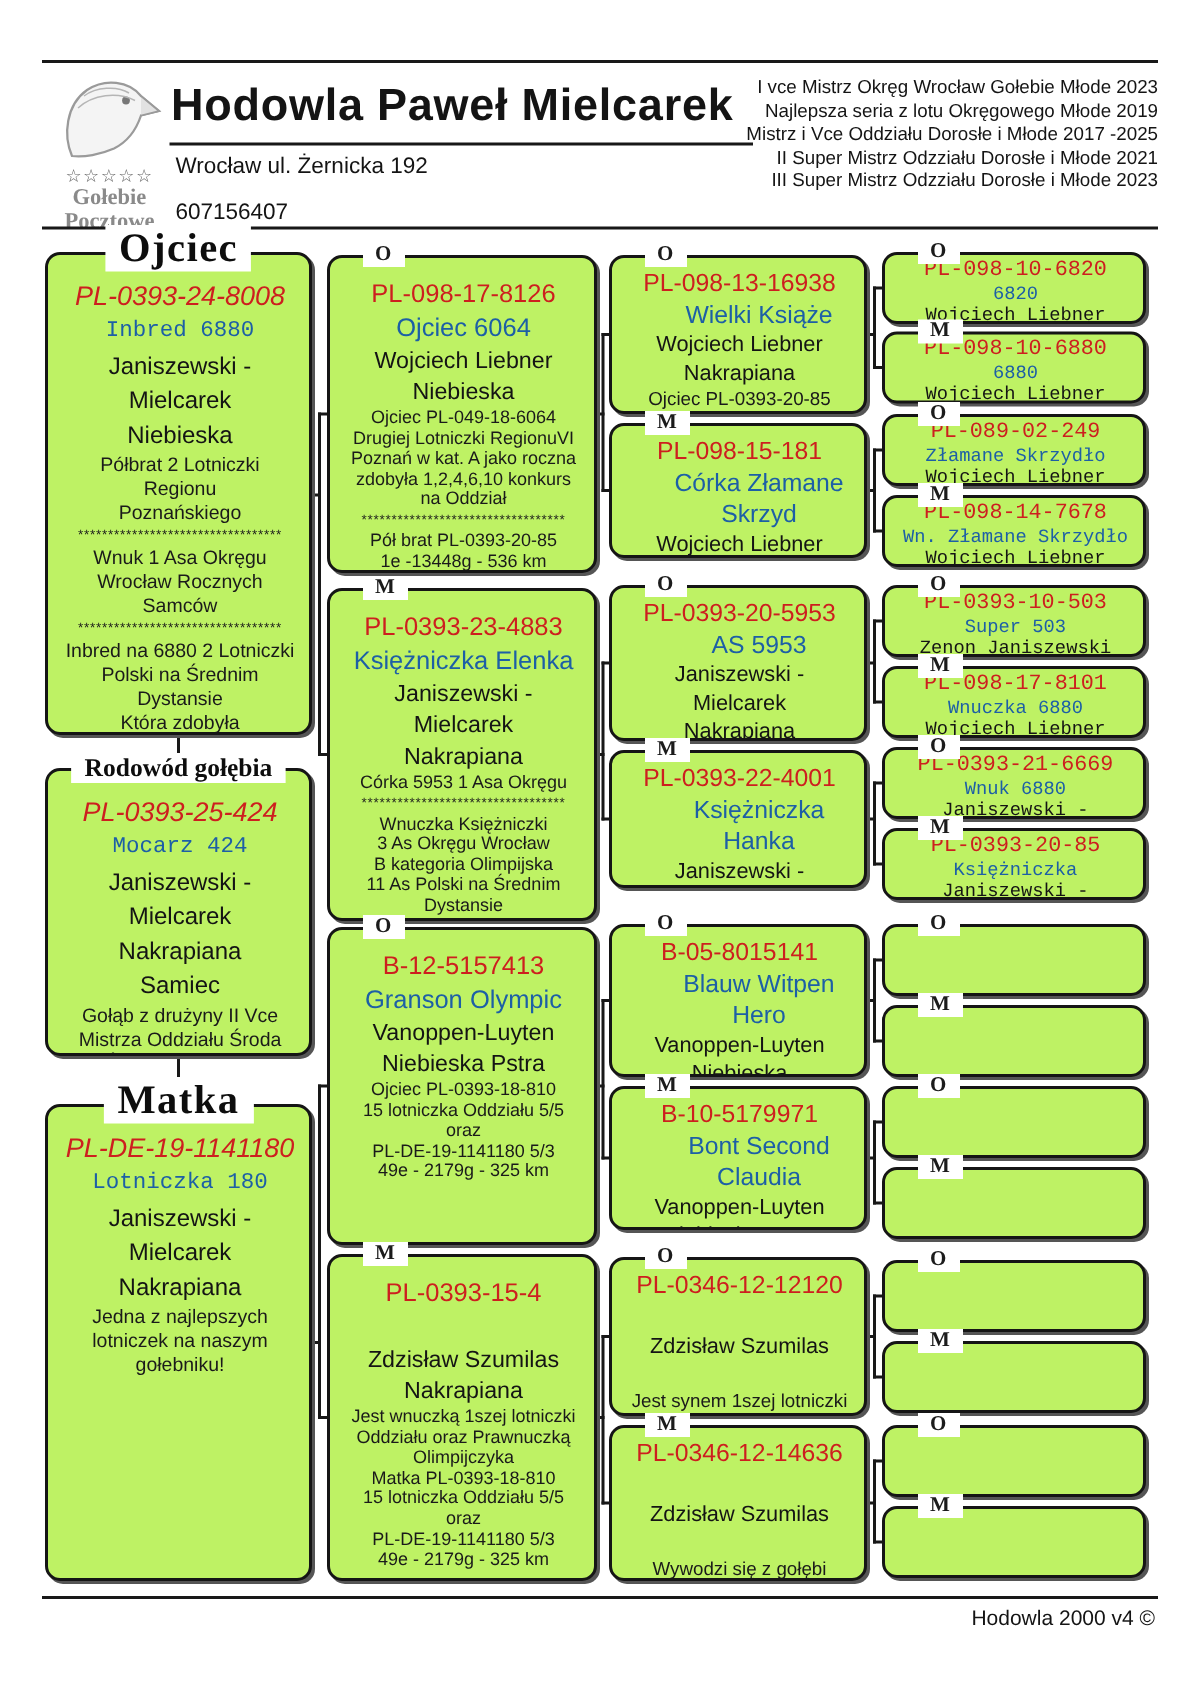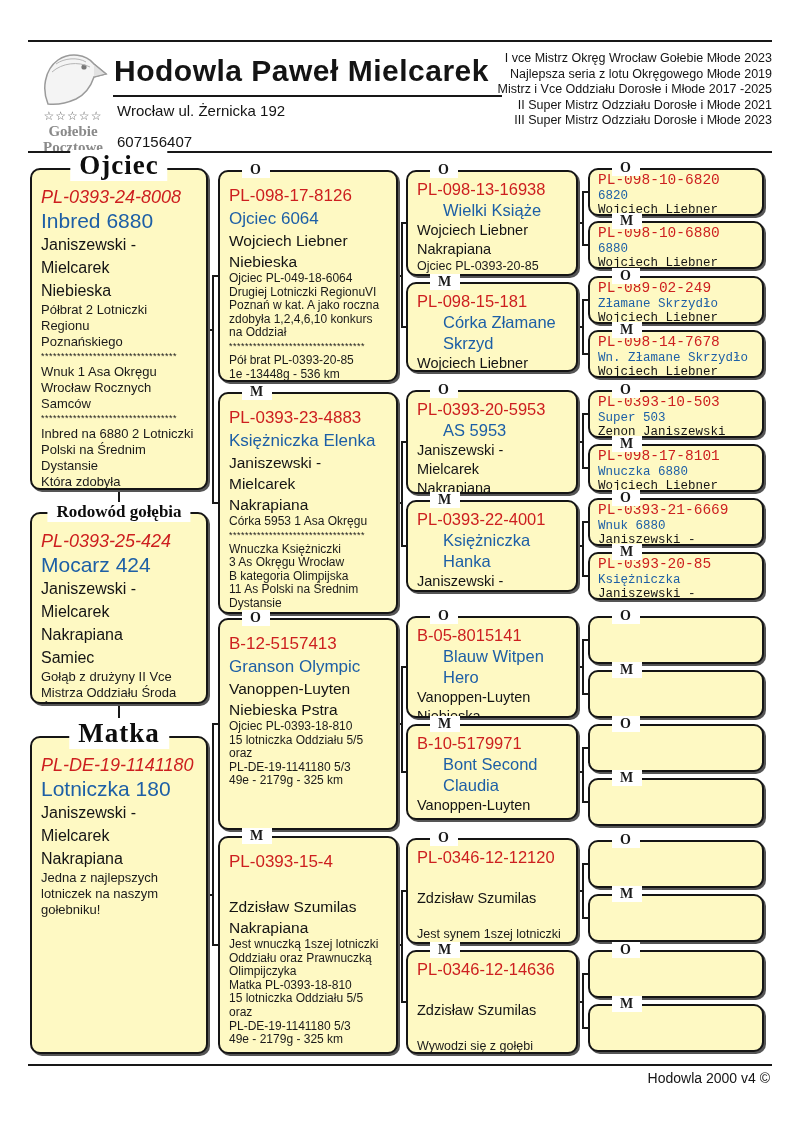--- a/index.html
+++ b/index.html
@@ -16,41 +16,41 @@
   .logo .lname { font-family:"Liberation Serif", serif; font-weight:bold;
                  font-size:15px; line-height:16px; color:#8a8a8a; }
   .title { position:absolute; left:114px; top:54px; font-size:30px; font-weight:bold;
            letter-spacing:0.5px; white-space:nowrap; }
   .addr  { position:absolute; left:117px; top:102px; font-size:15px; }
   .phone { position:absolute; left:117px; top:133px; font-size:15px; }
   .ach   { position:absolute; right:28px; top:51px; width:340px; text-align:right;
            font-size:12.5px; line-height:15.6px; }
 
   
-  .box { position:absolute; z-index:2; background:#fef9c3; border:2px solid #151515;
-         border-radius:10px; box-shadow:2px 2px 0 #555; }
+  .box { position:absolute; z-index:2; background:#bef264; border:2px solid #151515;
+         border-radius:10px; box-shadow:2px 2px 0 #555;text-align:center; }
   .box-label { position:absolute; top:-10px; left:22px; background:#fff; padding:0 8px;
                font-family:"Liberation Serif", serif; font-weight:bold; font-size:14px;
                letter-spacing:1px; color:#1b1b1b; z-index:3; }
   .box-title { position:absolute; left:50%; transform:translateX(-50%); background:#fff;
                padding:0 9px; font-family:"Liberation Serif", serif; font-weight:bold;
                white-space:nowrap; color:#0d0d0d; z-index:3; }
   .t-big   { top:-20px; font-size:27px; letter-spacing:1px; }
   .t-small { top:-12px; font-size:17px; }
   .inner { padding:12px 7px 3px 9px; height:100%; overflow:hidden; }
   .g1 .inner { padding-top:15px; }
   .g4 .inner { padding:2px 6px 2px 8px;font-family:Liberation Mono, monospace; }
   .ring  { color:var(--red); }
   .pname { color:var(--blue); }
   .note  { color:#1a1a1a; }
   .sep { font-size:9px !important; line-height:9px !important; letter-spacing:0.5px;
          white-space:nowrap; overflow:hidden; margin:2px 0 3px; }
 
   .g1 .ring  { font-size:18px; line-height:24px;font-style:italic; }
-  .g1 .pname { font-size:21px; line-height:24px; min-height:24px; }
+  .g1 .pname { font-size:15px; line-height:24px; min-height:24px;font-family:Liberation Mono, monospace; }
   .g1 .plain { font-size:16px; line-height:23px; min-height:23px; }
   .g1 .note  { font-size:13px; line-height:16px; }
 
   .g2 .ring  { font-size:17px; line-height:23px; }
   .g2 .pname { font-size:17px; line-height:23px; min-height:23px; }
   .g2 .plain { font-size:15.5px; line-height:21px; min-height:21px; }
   .g2 .note  { font-size:12px; line-height:13.6px; }
 
   .g3 .inner { padding-top:7px; }
   .g3 .ring  { font-size:16.5px; line-height:21px; }

